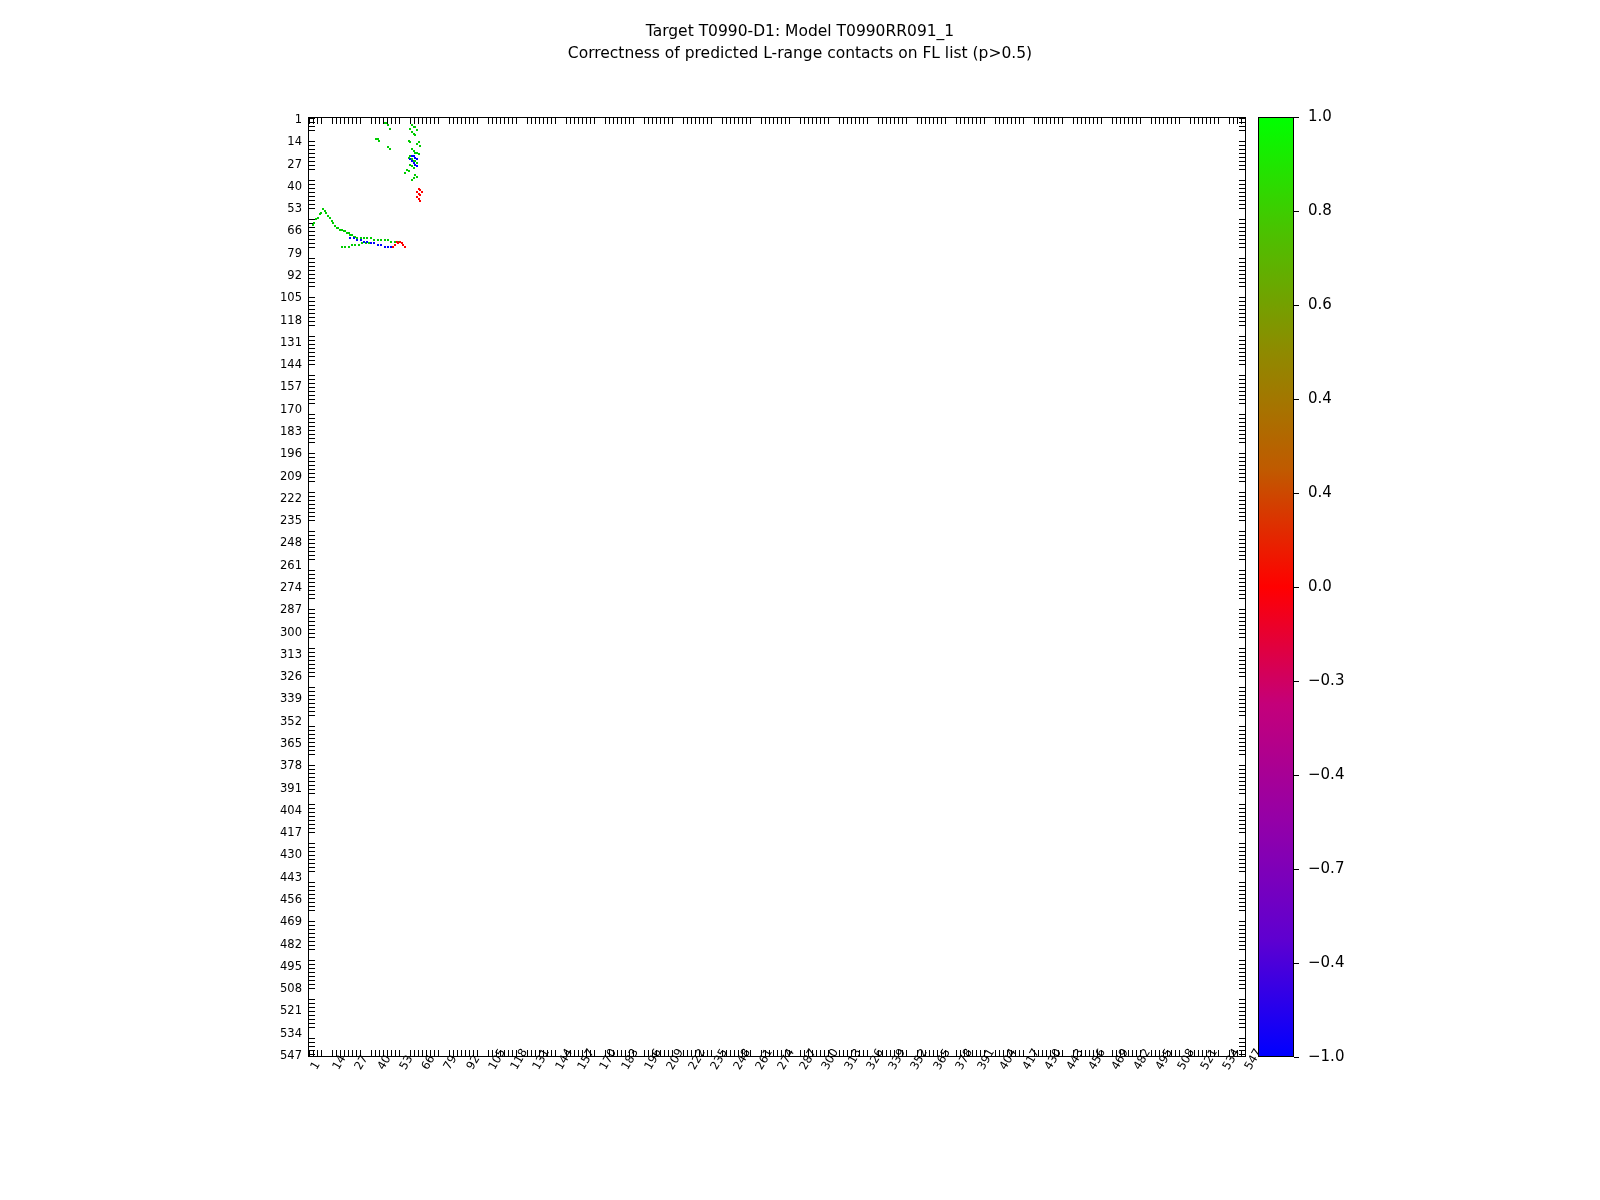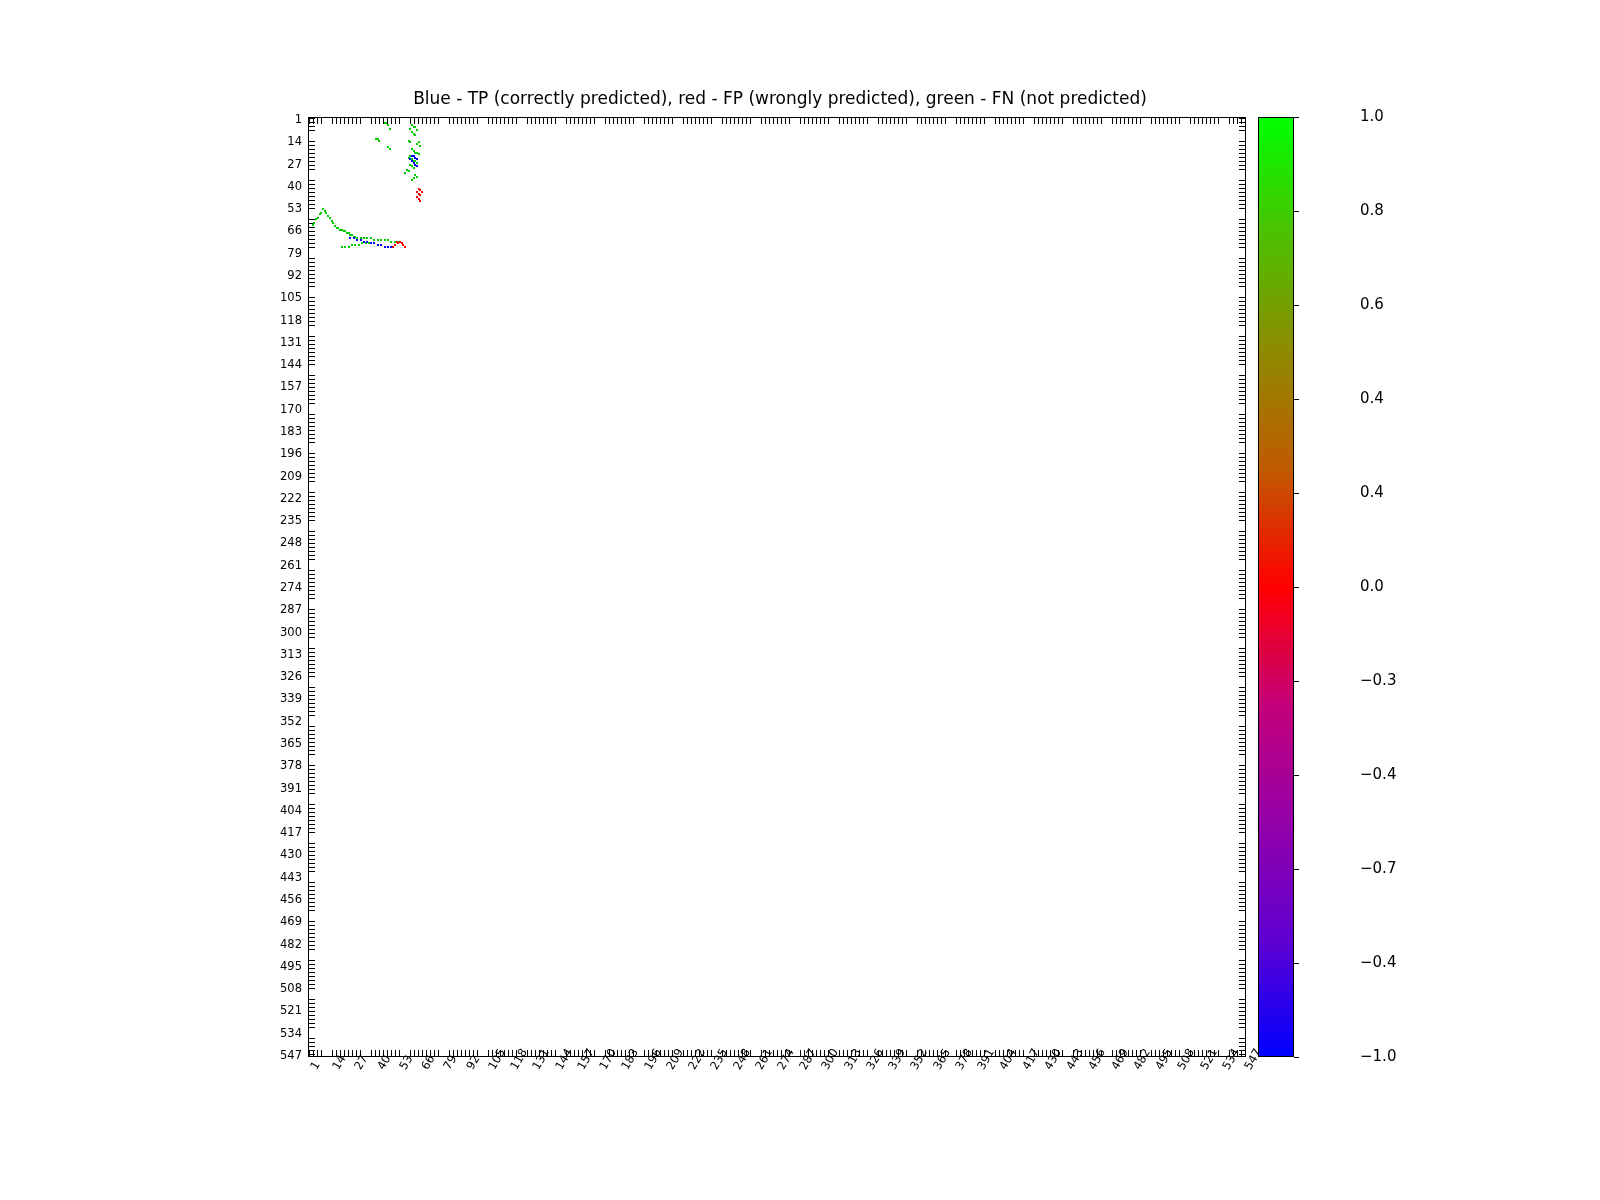--- a/index.html
+++ b/index.html
@@ -115,38 +115,39 @@
       #9400a8 25%,
       #c4007a 37.5%,
       #ff0000 50%,
       #c05a00 62.5%,
       #8f8a00 75%,
       #4dc000 87.5%,
       #00ff00 100%);
   }
   .cbtick {
     position: absolute;
-    left: 1360px;
+    left: 1308px;
     font-size: 15px;
     white-space: nowrap;
   }
   .cbtickmark {
     position: absolute;
     left: 1294px;
     width: 5px;
     height: 1px;
     background: #000;
   }
 </style>
 </head>
 <body>
 
 <div id="root">
 
-  <div class="axtitle">Blue - TP (correctly predicted), red - FP (wrongly predicted), green - FN (not predicted)</div>
+  <div class="suptitle">Target T0990-D1: Model T0990RR091_1
+Correctness of predicted L-range contacts on FL list (p&gt;0.5)</div>
 
   <div id="plot">
     <div class="tickband top"></div>
     <div class="tickband bottom"></div>
     <div class="tickband left"></div>
     <div class="tickband right"></div>
     <div id="points-layer">
         <div class="pt" style="left: 74.5568px; top: 4.42857px; background: rgb(0, 204, 0);"></div>
         <div class="pt" style="left: 76.2674px; top: 4.42857px; background: rgb(0, 204, 0);"></div>
         <div class="pt" style="left: 77.978px; top: 6.14286px; background: rgb(0, 204, 0);"></div>

